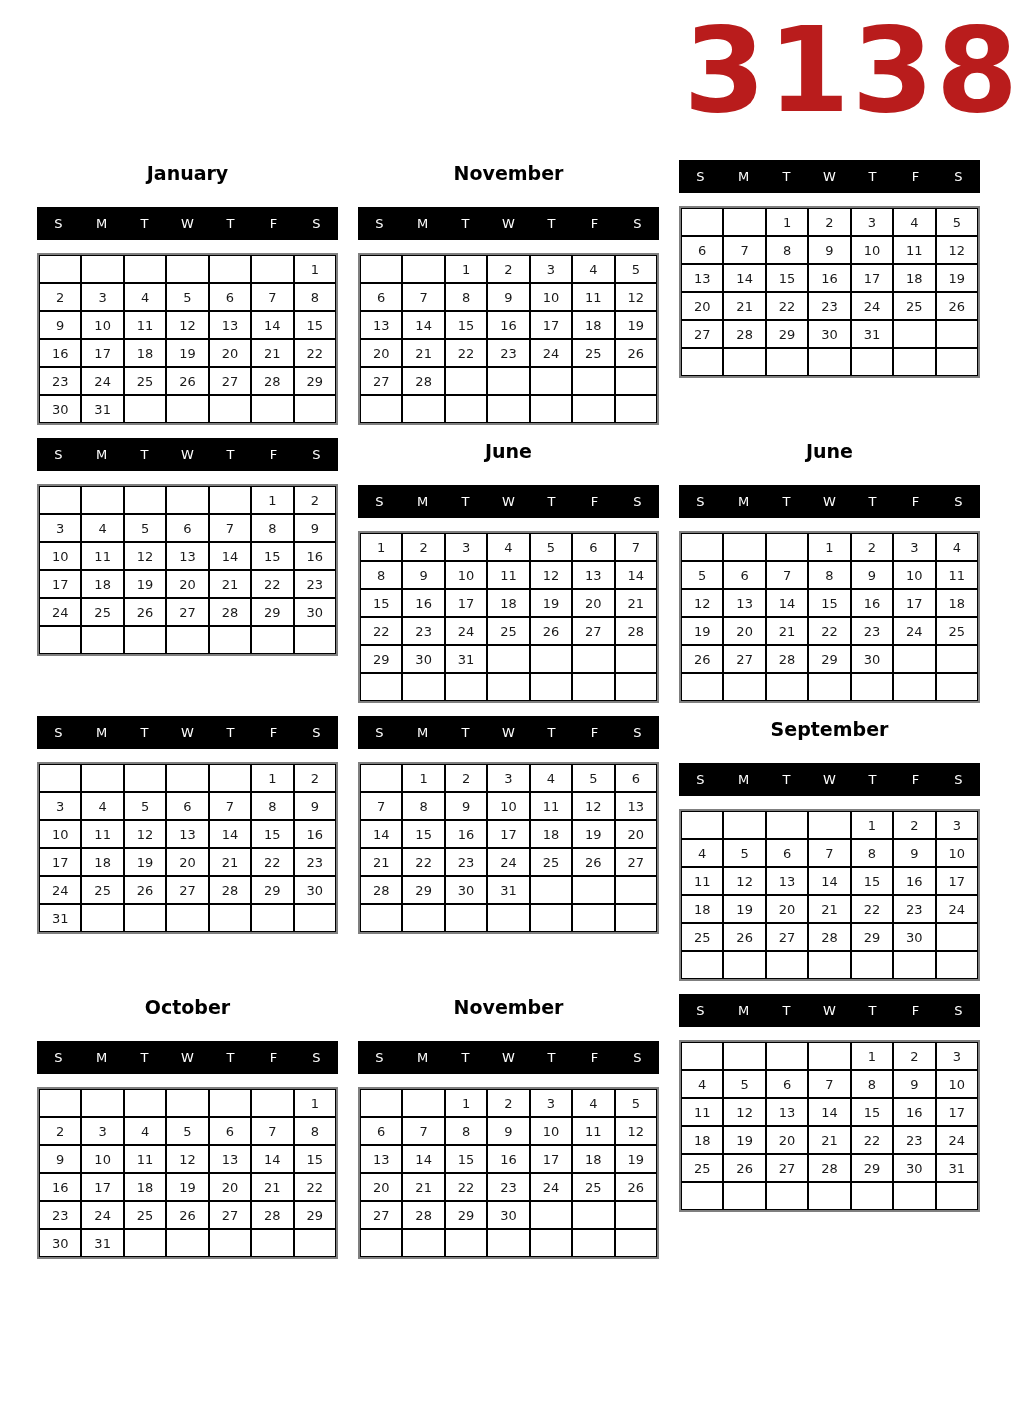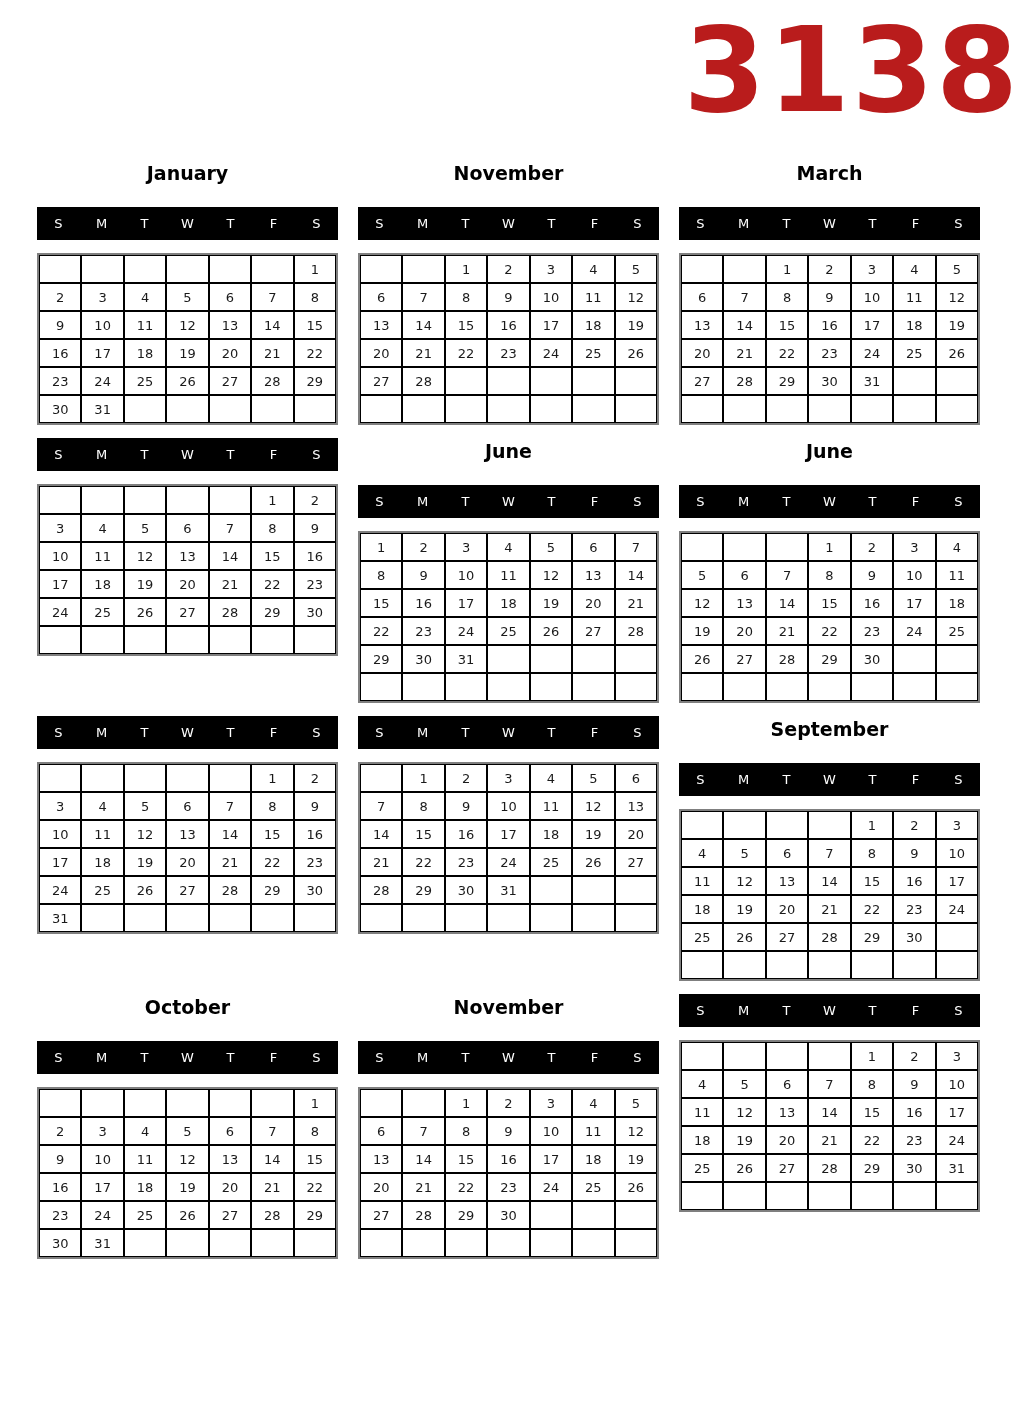--- a/index.html
+++ b/index.html
@@ -183,21 +183,20 @@
           <div class="day"></div>
           <div class="day"></div>
           <div class="day"></div>
           <div class="day"></div>
           <div class="day"></div>
           <div class="day"></div>
         </div>
   </div>
 
   <div class="month-block">
-    <div class="month-name">March</div>
     <div class="weekday-bar">
           <div class="wd">S</div>
           <div class="wd">M</div>
           <div class="wd">T</div>
           <div class="wd">W</div>
           <div class="wd">T</div>
           <div class="wd">F</div>
           <div class="wd">S</div>
         </div>
     <div class="month-grid">

